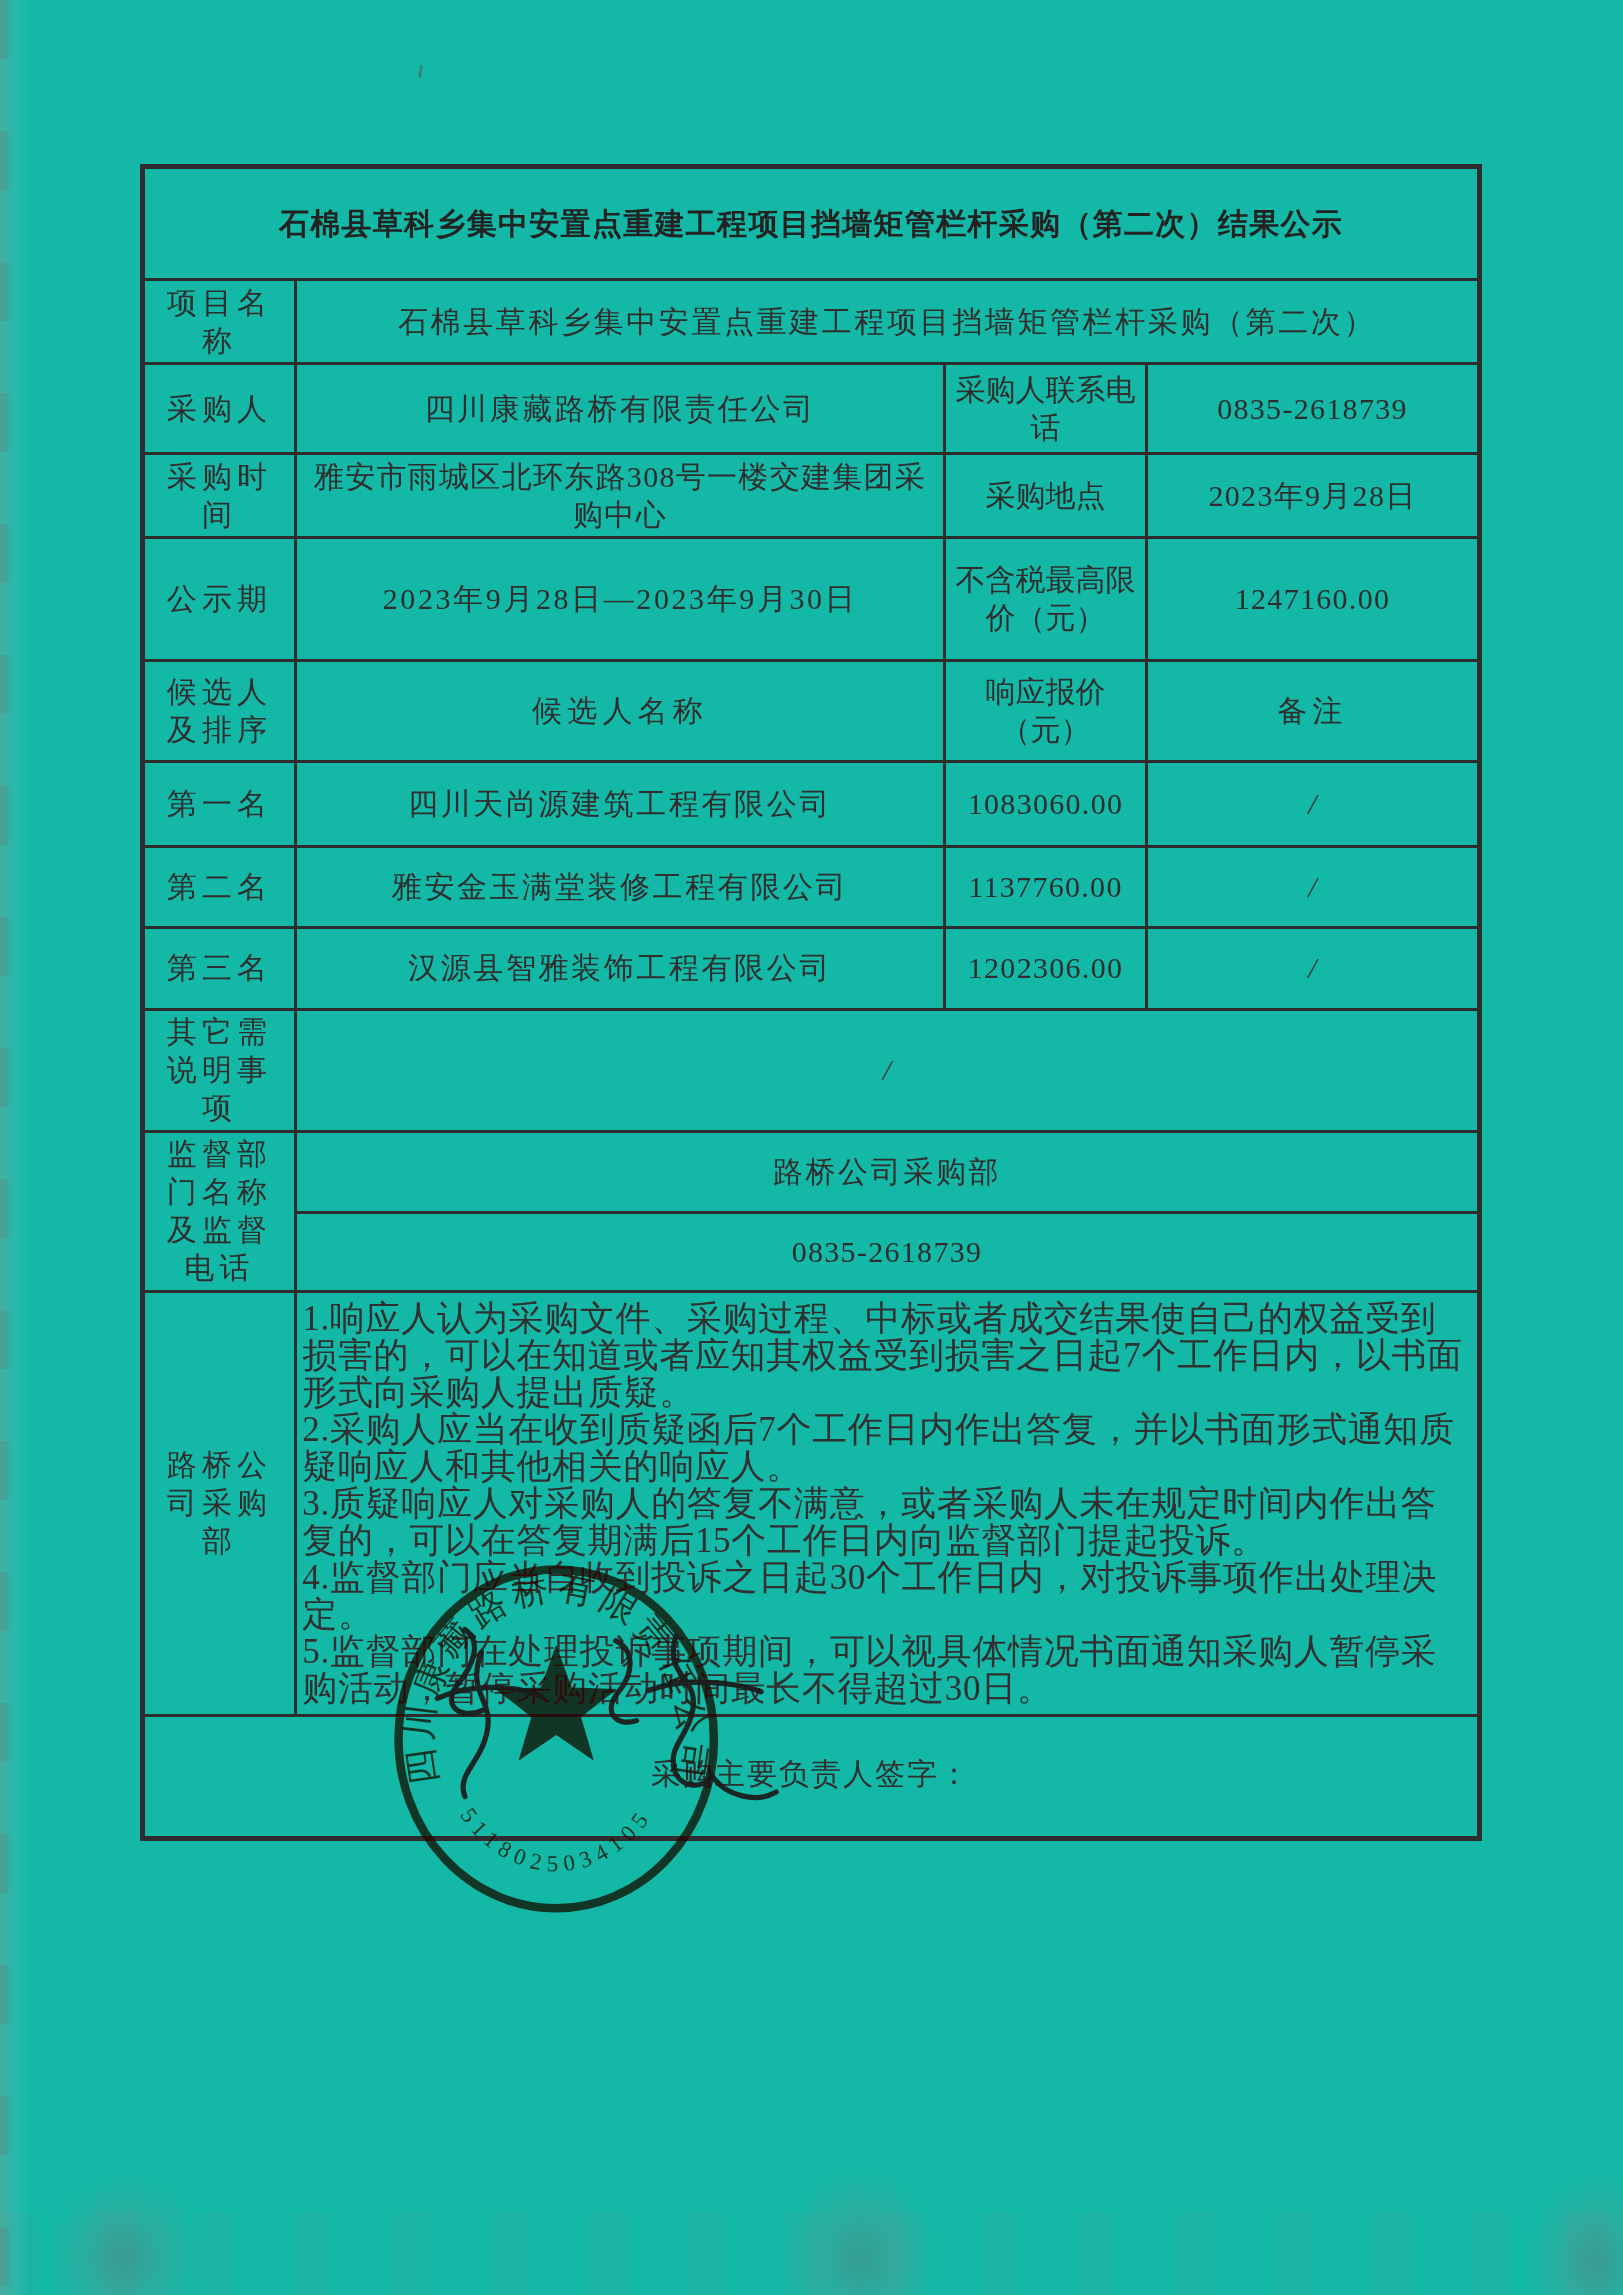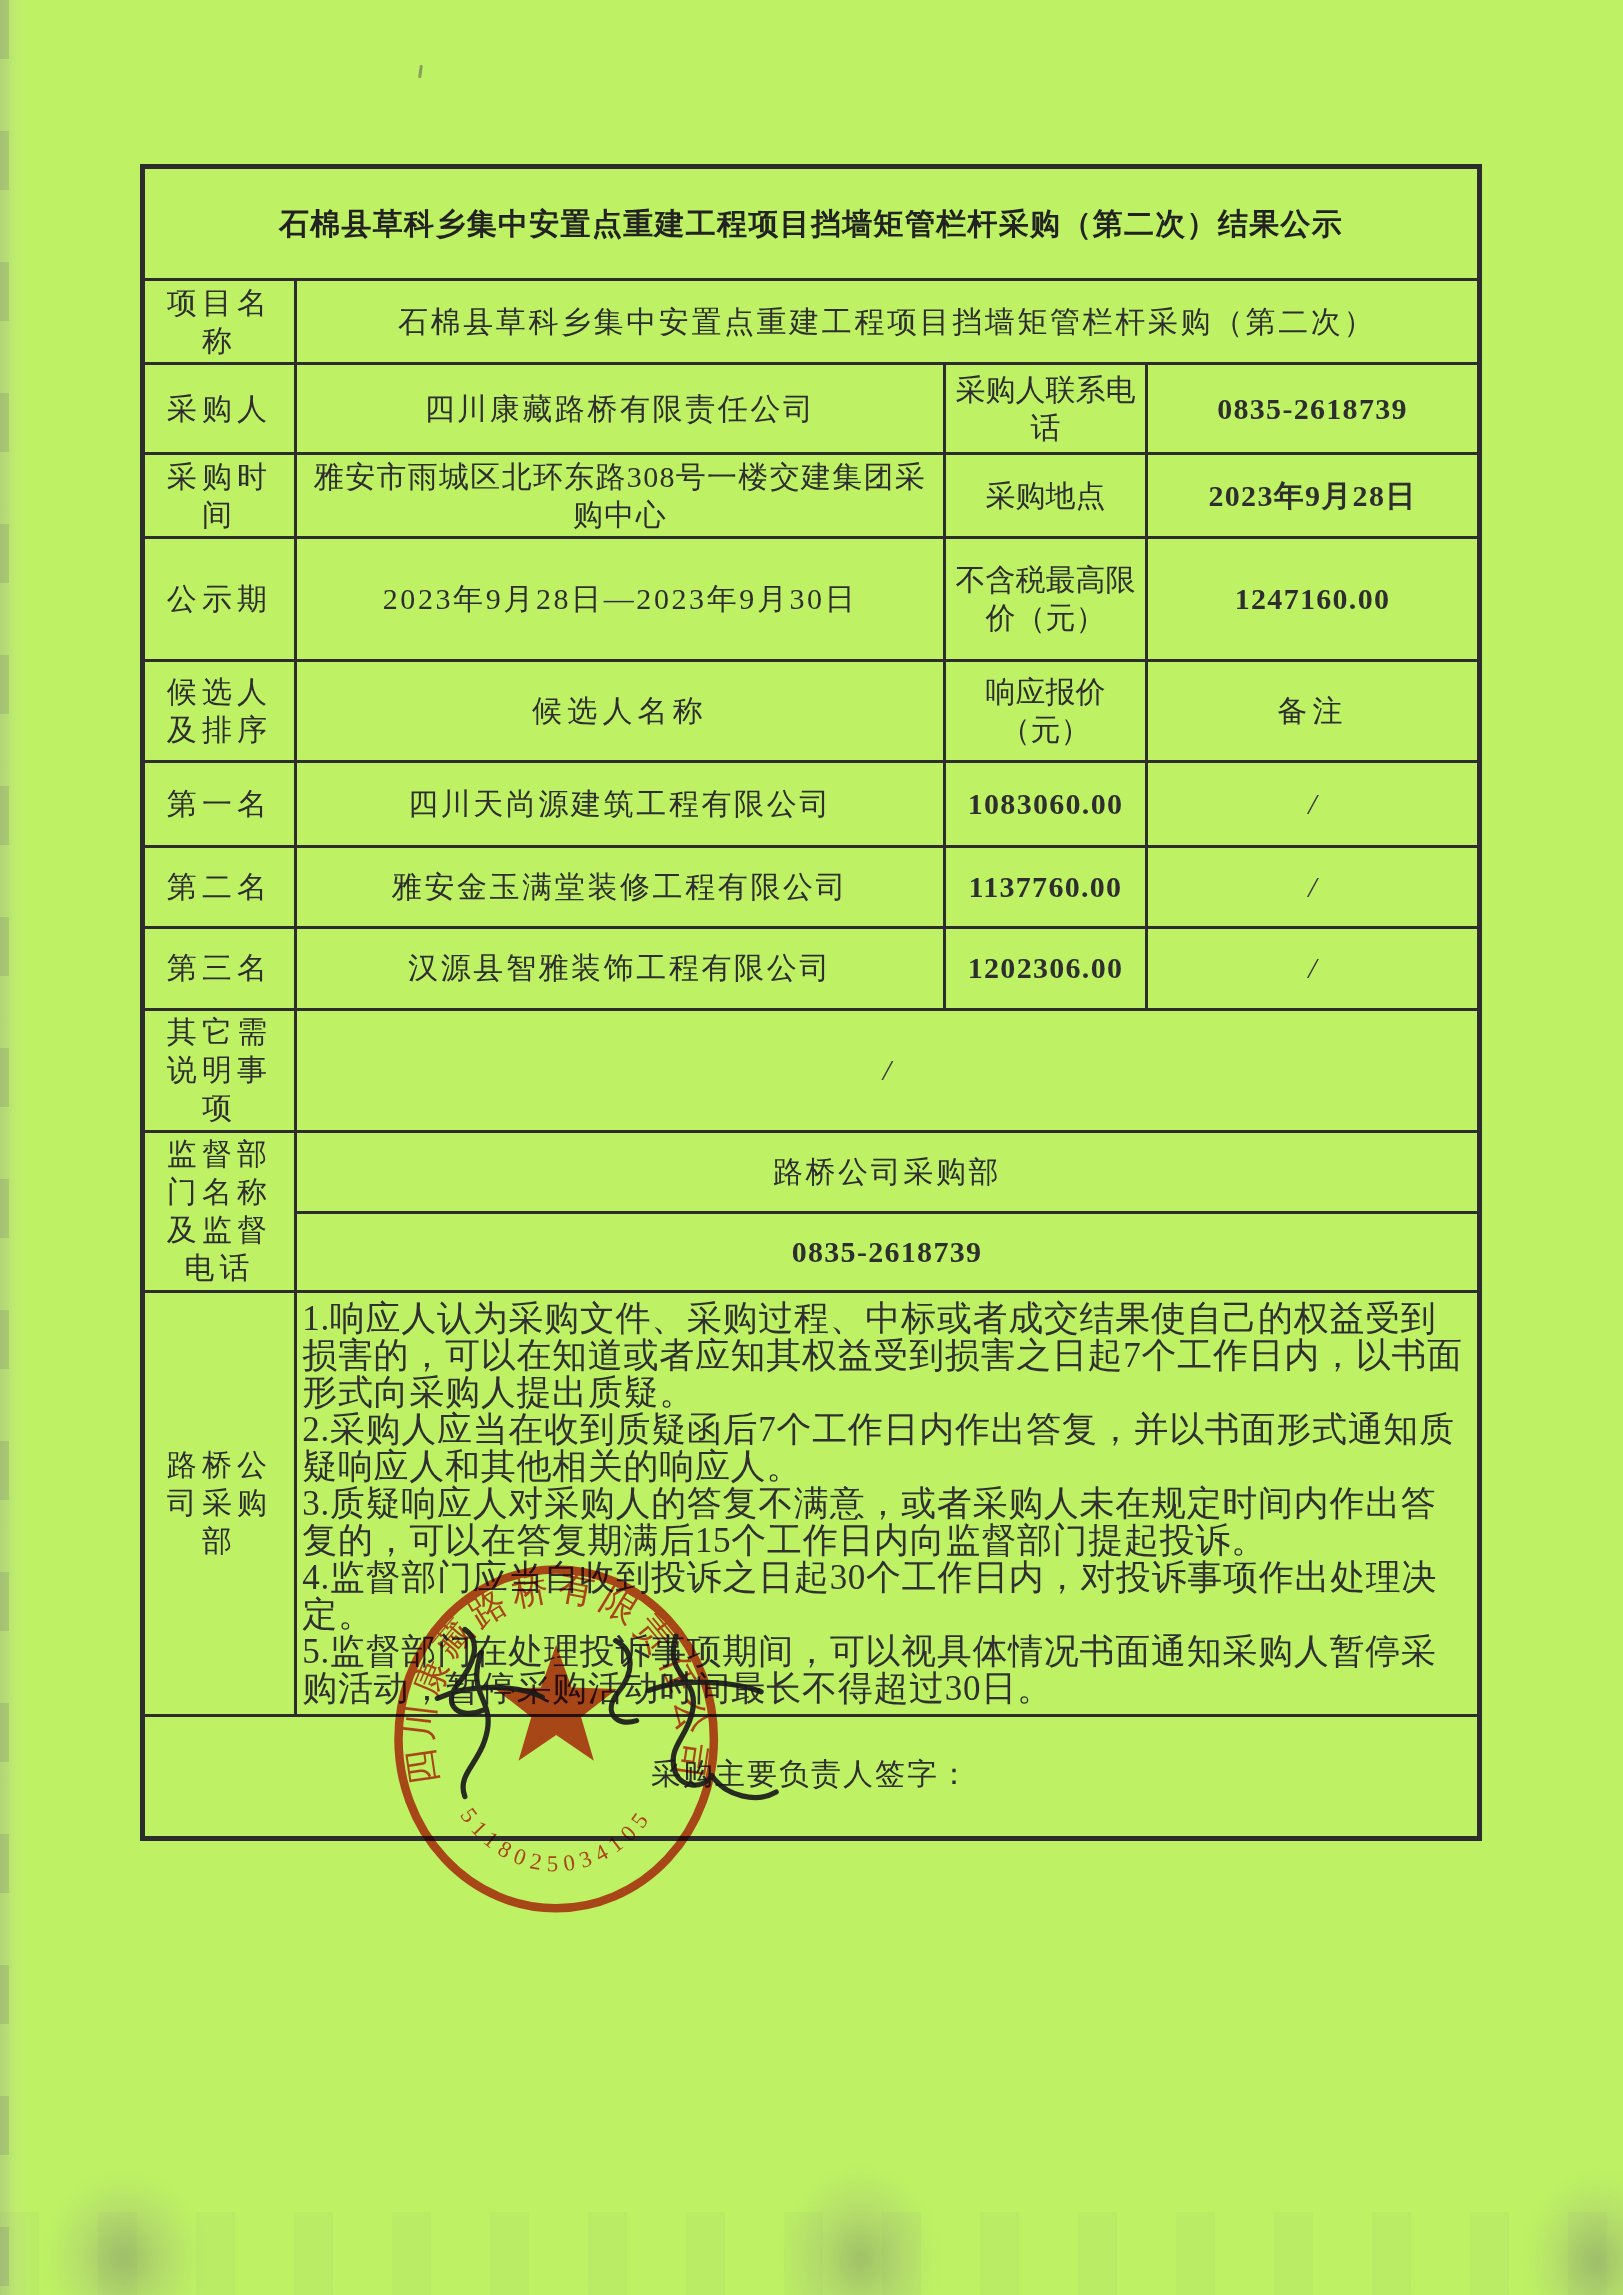--- a/index.html
+++ b/index.html
@@ -1,19 +1,19 @@
 <!DOCTYPE html>
 <html style="font-size:10.5px"><head>
 <meta charset="utf-8">
 <style>
   html,body{margin:0;padding:0;background:#e9e9e9;}
   .page{
     position:relative;
     width:1623px;height:2295px;
-    background:#bef264;
+    background:#14b8a6;
     overflow:hidden;
     font-family:"Liberation Serif","DejaVu Serif",serif;
     color:#2e2e2e;
   }
   
   .left-band{
     position:absolute;left:0;top:0;width:30px;height:2295px;
     background:linear-gradient(to right,rgba(150,150,150,.28),rgba(200,200,200,.10) 55%,rgba(255,255,255,0));
     pointer-events:none;
   }
@@ -66,21 +66,21 @@
     line-height:51px;
     letter-spacing:1.3px;
     color:#222;
     padding:3.9px 10.5px;
   }
   td.lab{letter-spacing:5.2px;}
   td.lab3{letter-spacing:0;padding:2.6px 3.9px;}
   .narrow{max-width:164px;margin:8px auto;}
   td.val{letter-spacing:2.6px;}
   td.val-left{text-align:left;padding-left:9.2px;letter-spacing:1.3px;line-height:36px;}
-  td.num{letter-spacing:1.3px;font-size:29.5px;font-weight:bold;}
+  td.num{letter-spacing:1.3px;font-size:29.5px;}
   .slash{font-size:34px;font-style:italic;color:#3a3a3a;}
   td.notice{
     text-align:left;vertical-align:middle;
     padding:6.5px 13px 6.5px 9.2px;
   }
   .notice-item{
     font-size:35px;line-height:37px;letter-spacing:0.7px;
     text-align:left;color:#303030;
   }
   td.sig-cell{

